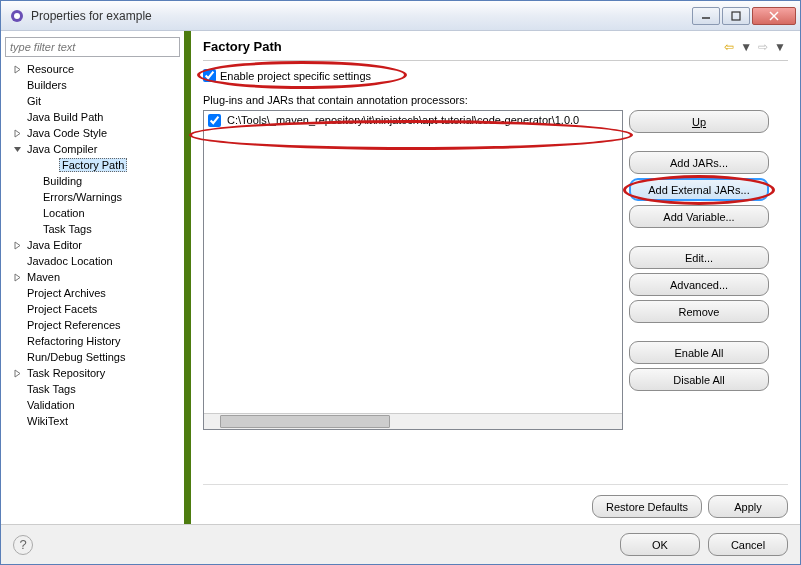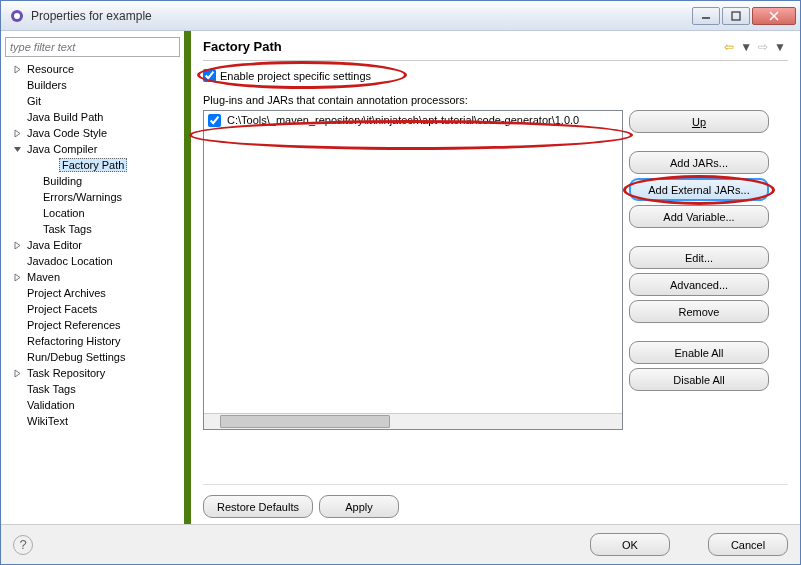--- a/index.html
+++ b/index.html
@@ -41,25 +41,25 @@
   .list-row { display: flex; align-items: center; padding: 2px 4px; height: 18px; white-space: nowrap; }
   .list-row .chk { margin-right: 6px; }
   .h-scroll { height: 16px; border-top: 1px solid #ccc; background: #f0f0f0; position: relative; }
   .h-scroll .thumb { position: absolute; left: 16px; top: 1px; height: 13px; width: 170px; background: #cdcdcd; border: 1px solid #a0a0a0; border-radius: 1px; }
   .side-buttons { display: flex; flex-direction: column; gap: 4px; width: 140px; }
   .btn { height: 23px; border: 1px solid #8d8d8d; border-radius: 9px; background: linear-gradient(to bottom, #f8f8f8, #e2e2e2); font-size: 11px; display: flex; align-items: center; justify-content: center; padding: 0 6px; }
   .btn.disabled { color: #888; }
   .btn u { text-decoration: underline; }
   .btn.highlight { border: 2px solid #3399ff; background: linear-gradient(to bottom, #eaf3fb, #cfe4f7); }
   .gap { height: 10px; }
-  .bottom-buttons { display: flex; justify-content: flex-start; gap: 6px; padding-top: 10px; border-top: 1px solid #ddd; margin-top: 6px; }
+  .bottom-buttons { display: flex; justify-content: flex-end; gap: 6px; padding-top: 10px; border-top: 1px solid #ddd; margin-top: 6px; }
   .footer { height: 40px; border-top: 1px solid #ccc; background: #f0f0f0; display: flex; align-items: center; padding: 0 12px; }
   .help-icon { width: 20px; height: 20px; border: 1px solid #aaa; border-radius: 50%; display: flex; align-items: center; justify-content: center; color: #666; font-size: 13px; }
   .footer-buttons { flex: 1; display: flex; justify-content: flex-end; gap: 8px; }
-  .footer-buttons .btn { width: 80px; margin-left: 30px; }
+  .footer-buttons .btn { width: 80px; }
   .oval { position: absolute; border: 3px solid #c91a1a; border-radius: 50%; pointer-events: none; }
   .strike { text-decoration: line-through; text-decoration-color: #c91a1a; text-decoration-thickness: 2px; }
 </style>
 </head>
 <body>
 
 <div class="window">
   <div class="titlebar">
     <span class="icon">
       <svg viewBox="0 0 16 16">

